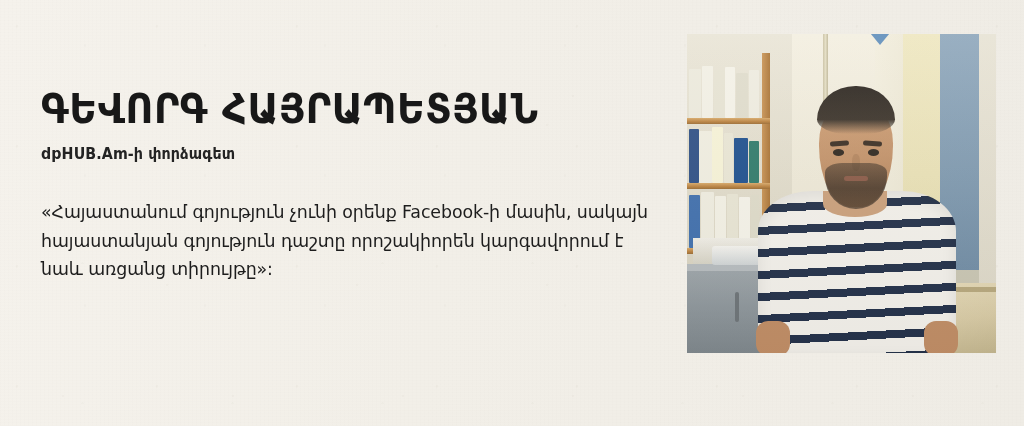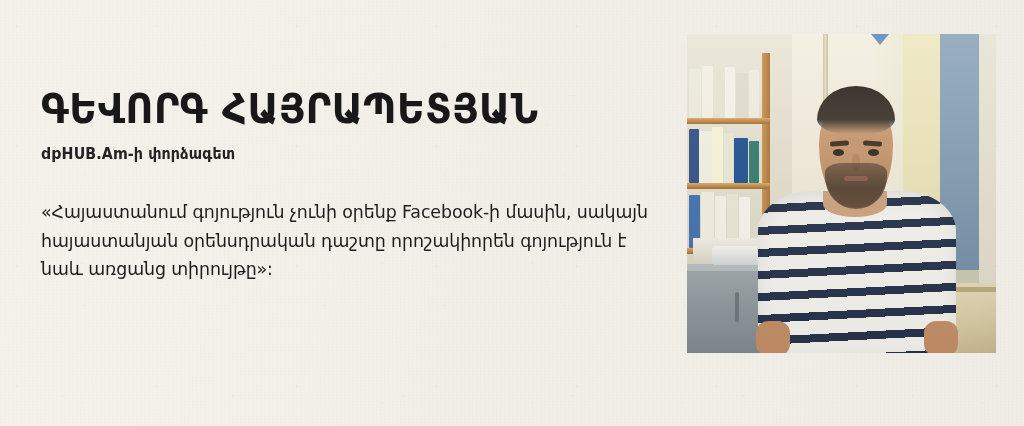--- a/index.html
+++ b/index.html
@@ -373,21 +373,21 @@
 
 <div class="card">
 
   <div class="grain"></div>
 
   <div class="text-col">
     <h1 class="headline">ԳԵՎՈՐԳ ՀԱՅՐԱՊԵՏՅԱՆ</h1>
 
     <div class="subtitle">dpHUB.Am-ի փորձագետ</div>
 
-    <p class="quote">«Հայաստանում գոյություն չունի օրենք Facebook-ի մասին, սակայն հայաստանյան օրենսդրական դաշտը որոշակիորեն գոյություն է նաև առցանց տիրույթը»:</p>
+    <p class="quote">«Հայաստանում գոյություն չունի օրենք Facebook-ի մասին, սակայն հայաստանյան գոյություն դաշտը որոշակիորեն կարգավորում է նաև առցանց տիրույթը»:</p>
   </div>
 
   <div class="photo-frame">
     <div class="photo">
 
       <div class="wall-left"></div>
       <div class="wall-mid"></div>
       <div class="wall-pillar"></div>
       <div class="wall-yellow"></div>
       <div class="wall-blue"></div>

